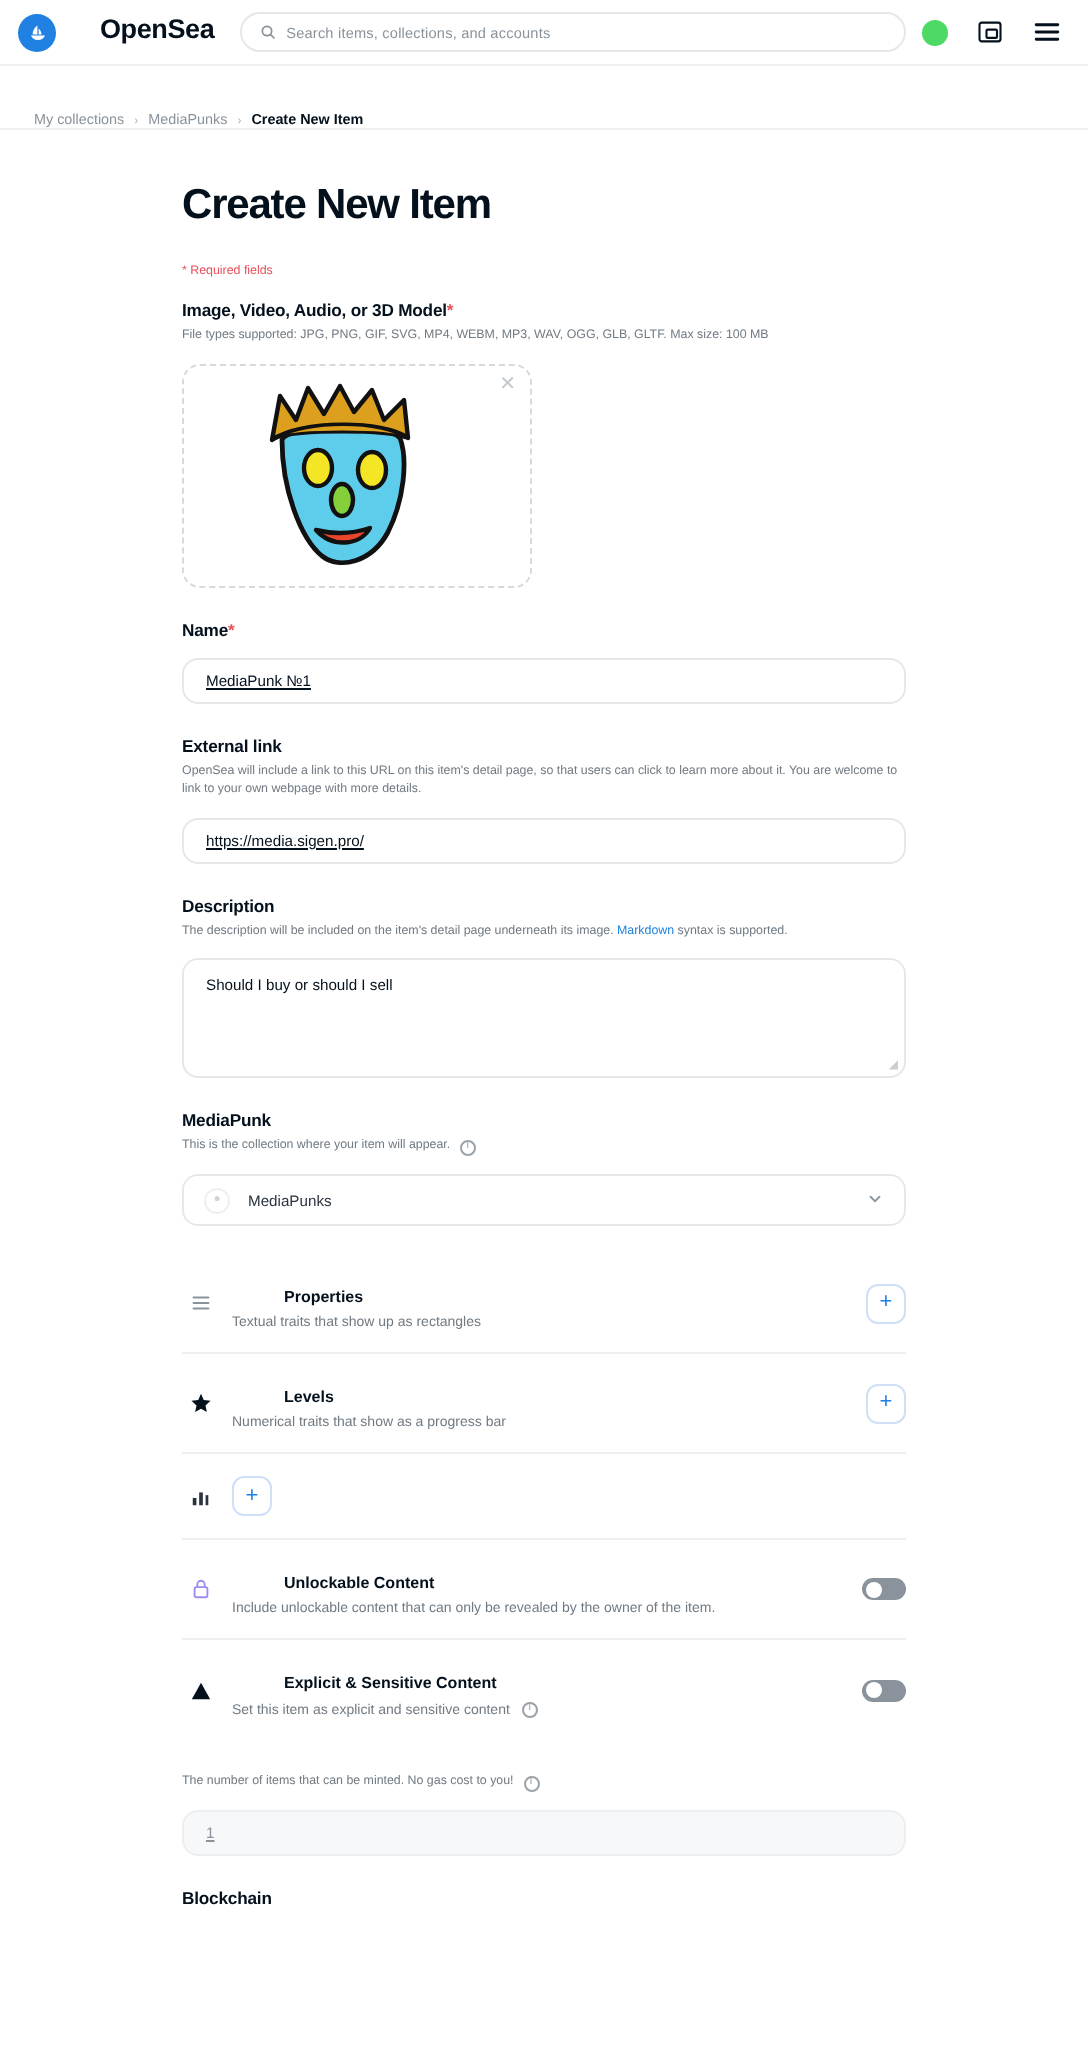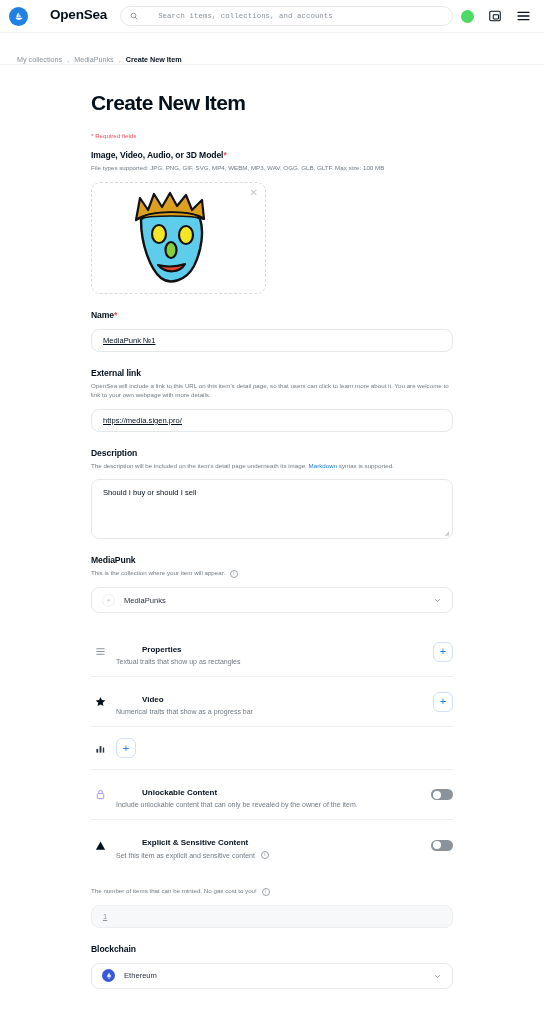--- a/index.html
+++ b/index.html
@@ -29,25 +29,24 @@
   }
   .brand-name { font-size: 13.5px; font-weight: bold; letter-spacing: -0.2px; color: #04111d; }
 
   .searchbox {
     flex: 1 1 auto;
     height: 20px;
     border: 1px solid #e5e8eb;
     border-radius: 10px;
     display: flex;
     align-items: center;
-    gap: 20px;
+    gap: 5px;
     padding: 0 9px;
     margin-left: 5px;
     max-width: 342px;
-    font-family: Liberation Mono, monospace;
   }
   .search-ph { font-size: 7.3px; color: #8a939b; letter-spacing: .1px; }
 
   .hdr-right { display: flex; align-items: center; gap: 14px; margin-left: auto; padding-right: 3px; }
   .avatar-dot { width: 13px; height: 13px; border-radius: 50%; background: #4cd964; }
   .icon-btn { display: flex; align-items: center; justify-content: center; cursor: pointer; }
 
   
   .crumbbar {
     height: 32px;
@@ -299,21 +298,21 @@
         <span class="plus-btn">+</span>
       </div>
 
       <div class="row">
         <span class="row-ico">
           <svg width="11" height="11" viewBox="0 0 24 24" fill="#04111d">
               <path d="M12 2l3 6.8 7.4.8-5.5 5 1.5 7.3L12 18.3 5.6 21.9 7.1 14.6 1.6 9.6 9 8.8z"></path>
             </svg>
         </span>
         <span class="row-txt">
-          <span class="row-title">Video</span>
+          <span class="row-title">Levels</span>
           <span class="row-sub">Numerical traits that show as a progress bar</span>
         </span>
         <span class="plus-btn">+</span>
       </div>
 
       <div class="row">
         <span class="row-ico">
           <svg width="11" height="11" viewBox="0 0 24 24" fill="#2b3340">
               <rect x="3" y="13" width="4" height="8"></rect>
               <rect x="10" y="7" width="4" height="14"></rect>
@@ -361,30 +360,16 @@
     <div class="section">
       <div class="help">
         <span>The number of items that can be minted. No gas cost to you!</span>
         <span class="infoico">i</span>
       </div>
       <div class="field disabled">1</div>
     </div>
 
     <div class="section">
       <div class="label">Blockchain</div>
-      <div class="select">
-        <span class="eth-badge">
-          <svg width="8" height="8" viewBox="0 0 24 24" fill="#fff">
-              <path d="M12 2L5 12.5 12 16.5 19 12.5z" opacity=".85"></path>
-              <path d="M12 18l-7-4.3L12 22l7-8.3z" opacity=".6"></path>
-            </svg>
-        </span>
-        <span class="sel-text">Ethereum</span>
-        <span class="chev">
-          <svg width="9" height="9" viewBox="0 0 24 24" fill="none" stroke="#8a939b" stroke-width="2.4" stroke-linecap="round">
-              <path d="M6 9l6 6 6-6"></path>
-            </svg>
-        </span>
-      </div>
     </div>
 
   </div>
 </div>
 
 </body></html>

